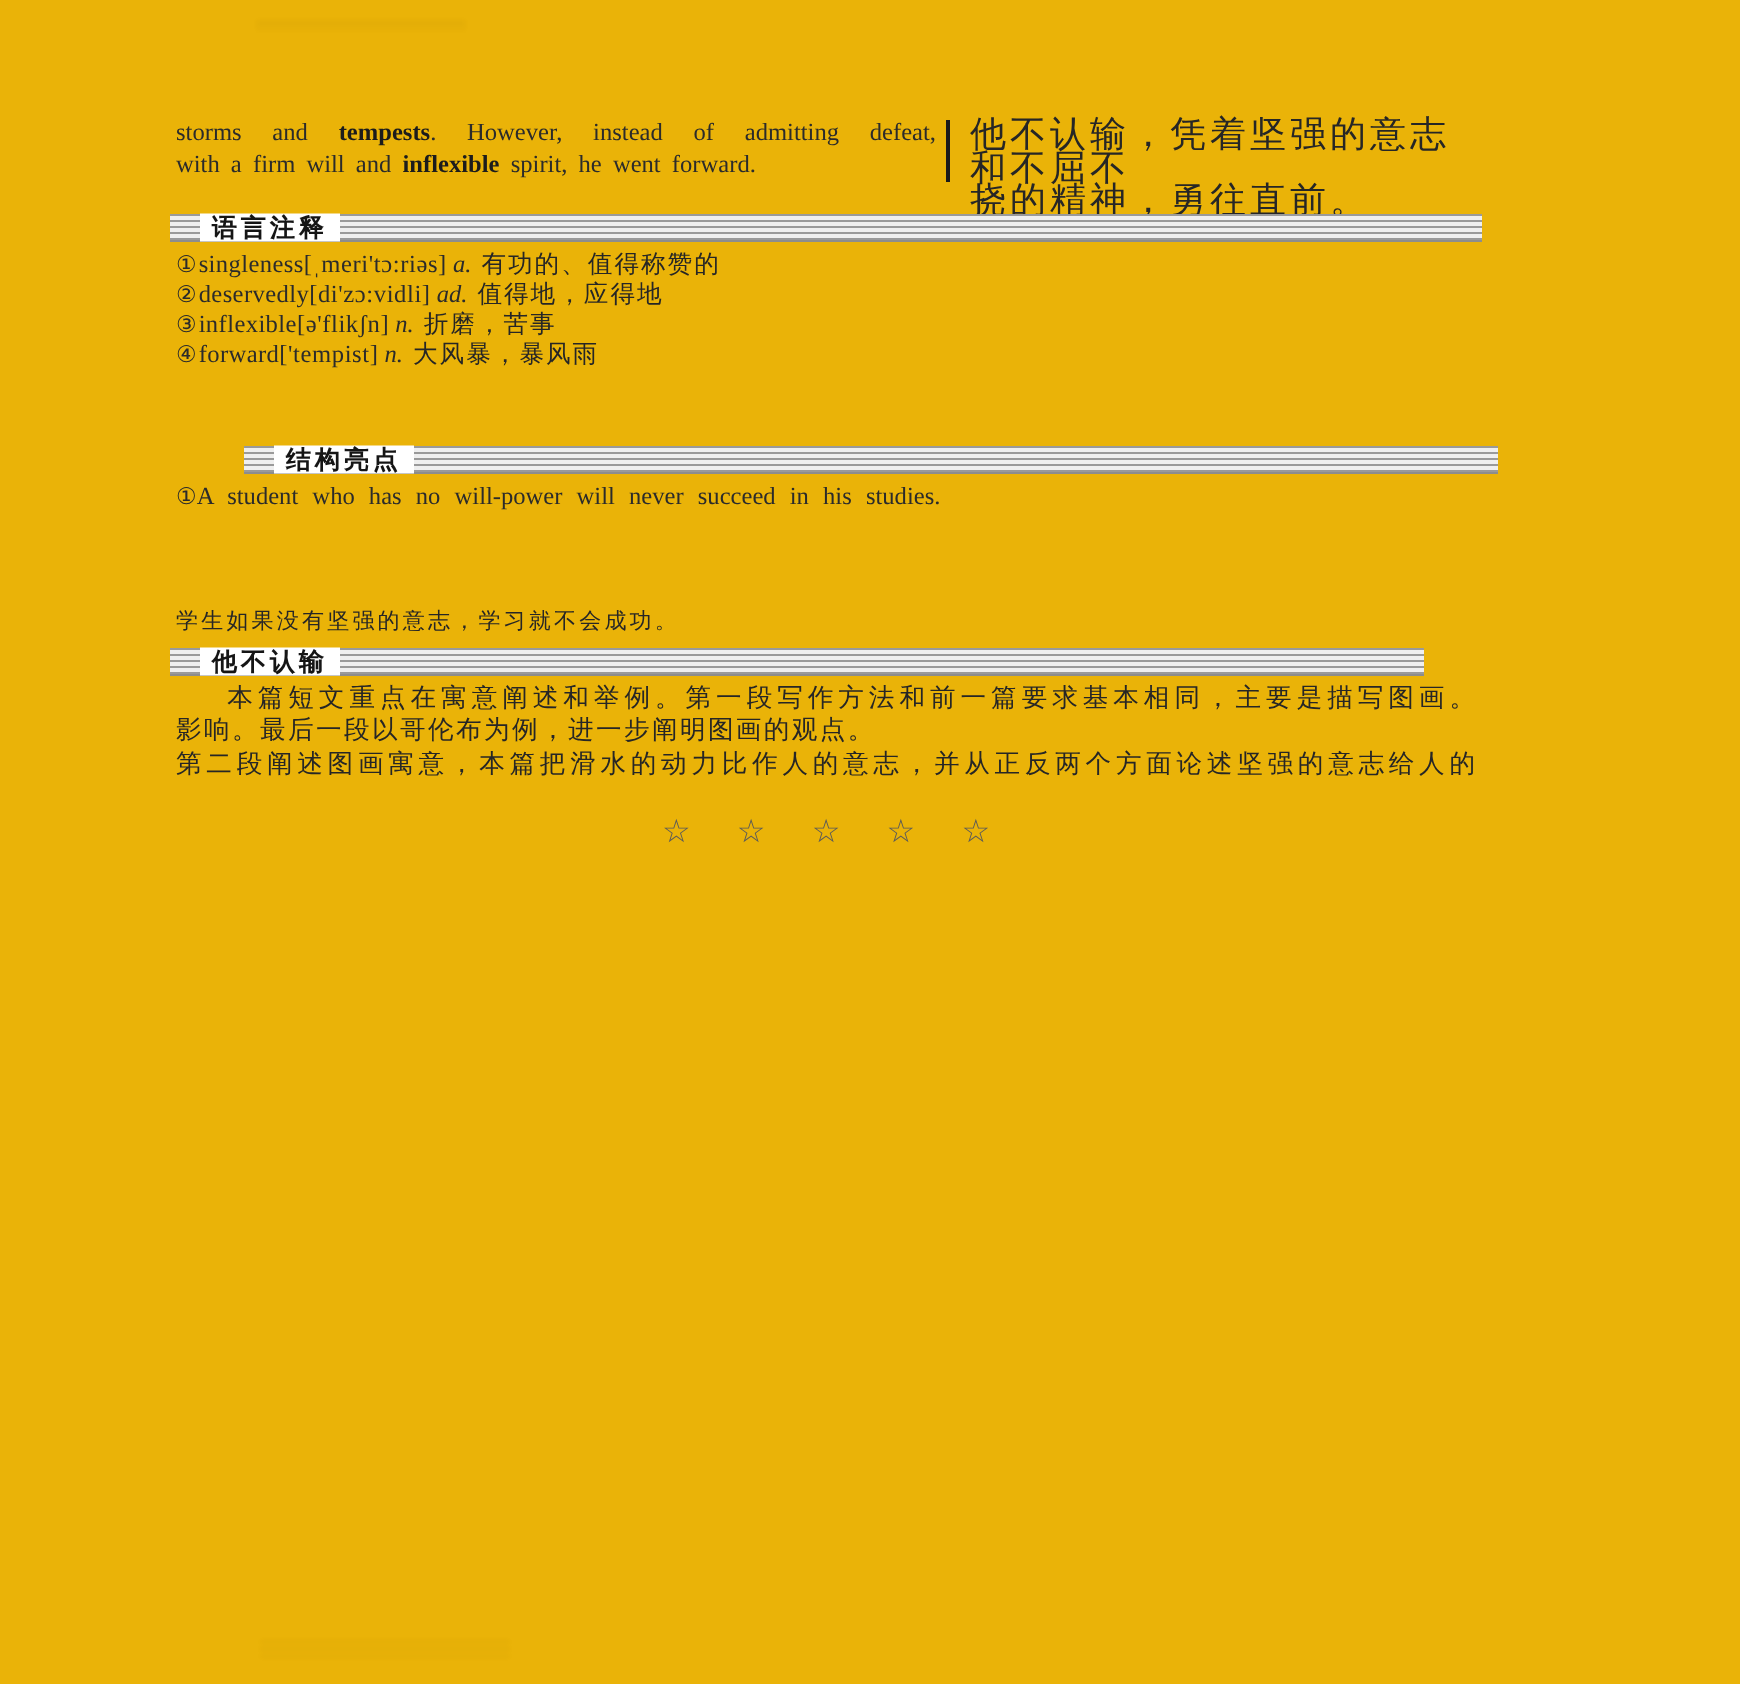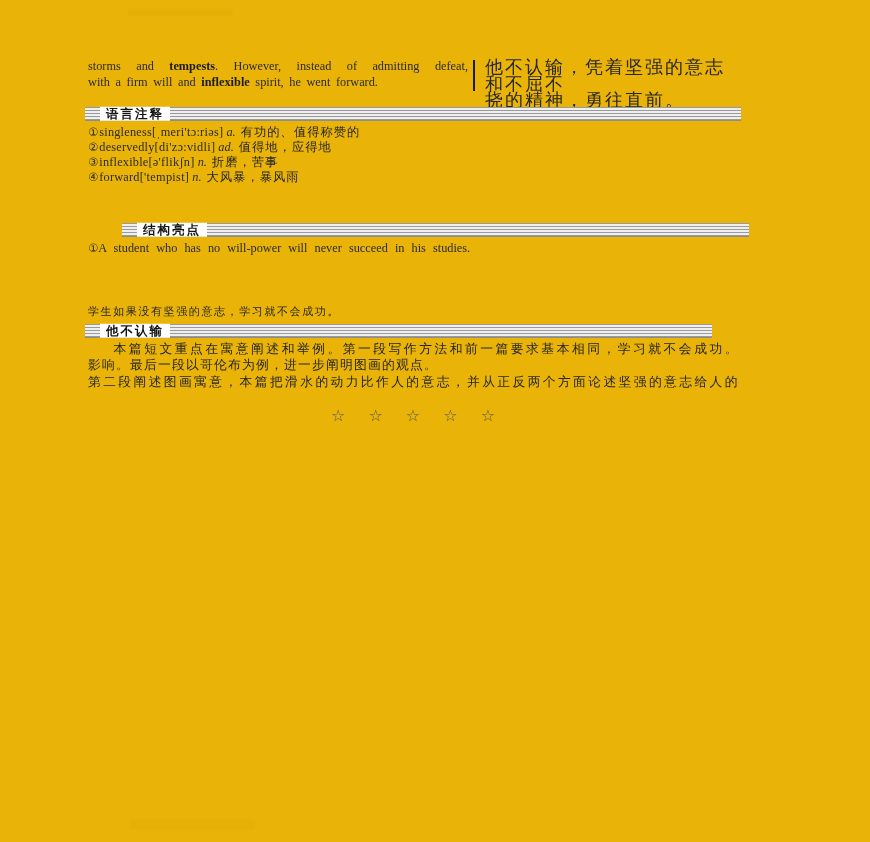--- a/index.html
+++ b/index.html
@@ -94,21 +94,21 @@
   </div>
   <div class="structure">
     <div class="en-sent"><span class="num">①</span><span>A student who has no will-power will never succeed in his studies.</span></div>
     <div class="zh-sent">学生如果没有坚强的意志，学习就不会成功。</div>
   </div>
 
   <div class="band b3">
     <span class="band-title">他不认输</span>
   </div>
   <div class="writing">
-    <div class="wline first">本篇短文重点在寓意阐述和举例。第一段写作方法和前一篇要求基本相同，学习就不会成功。</div>
+    <div class="wline first">本篇短文重点在寓意阐述和举例。第一段写作方法和前一篇要求基本相同，主要是描写图画。</div>
     <div class="wline last">影响。最后一段以哥伦布为例，进一步阐明图画的观点。</div>
     <div class="wline">第二段阐述图画寓意，本篇把滑水的动力比作人的意志，并从正反两个方面论述坚强的意志给人的</div>
   </div>
 
   <div class="stars">
     <span class="star">☆</span>
     <span class="star">☆</span>
     <span class="star">☆</span>
     <span class="star">☆</span>
     <span class="star">☆</span>

